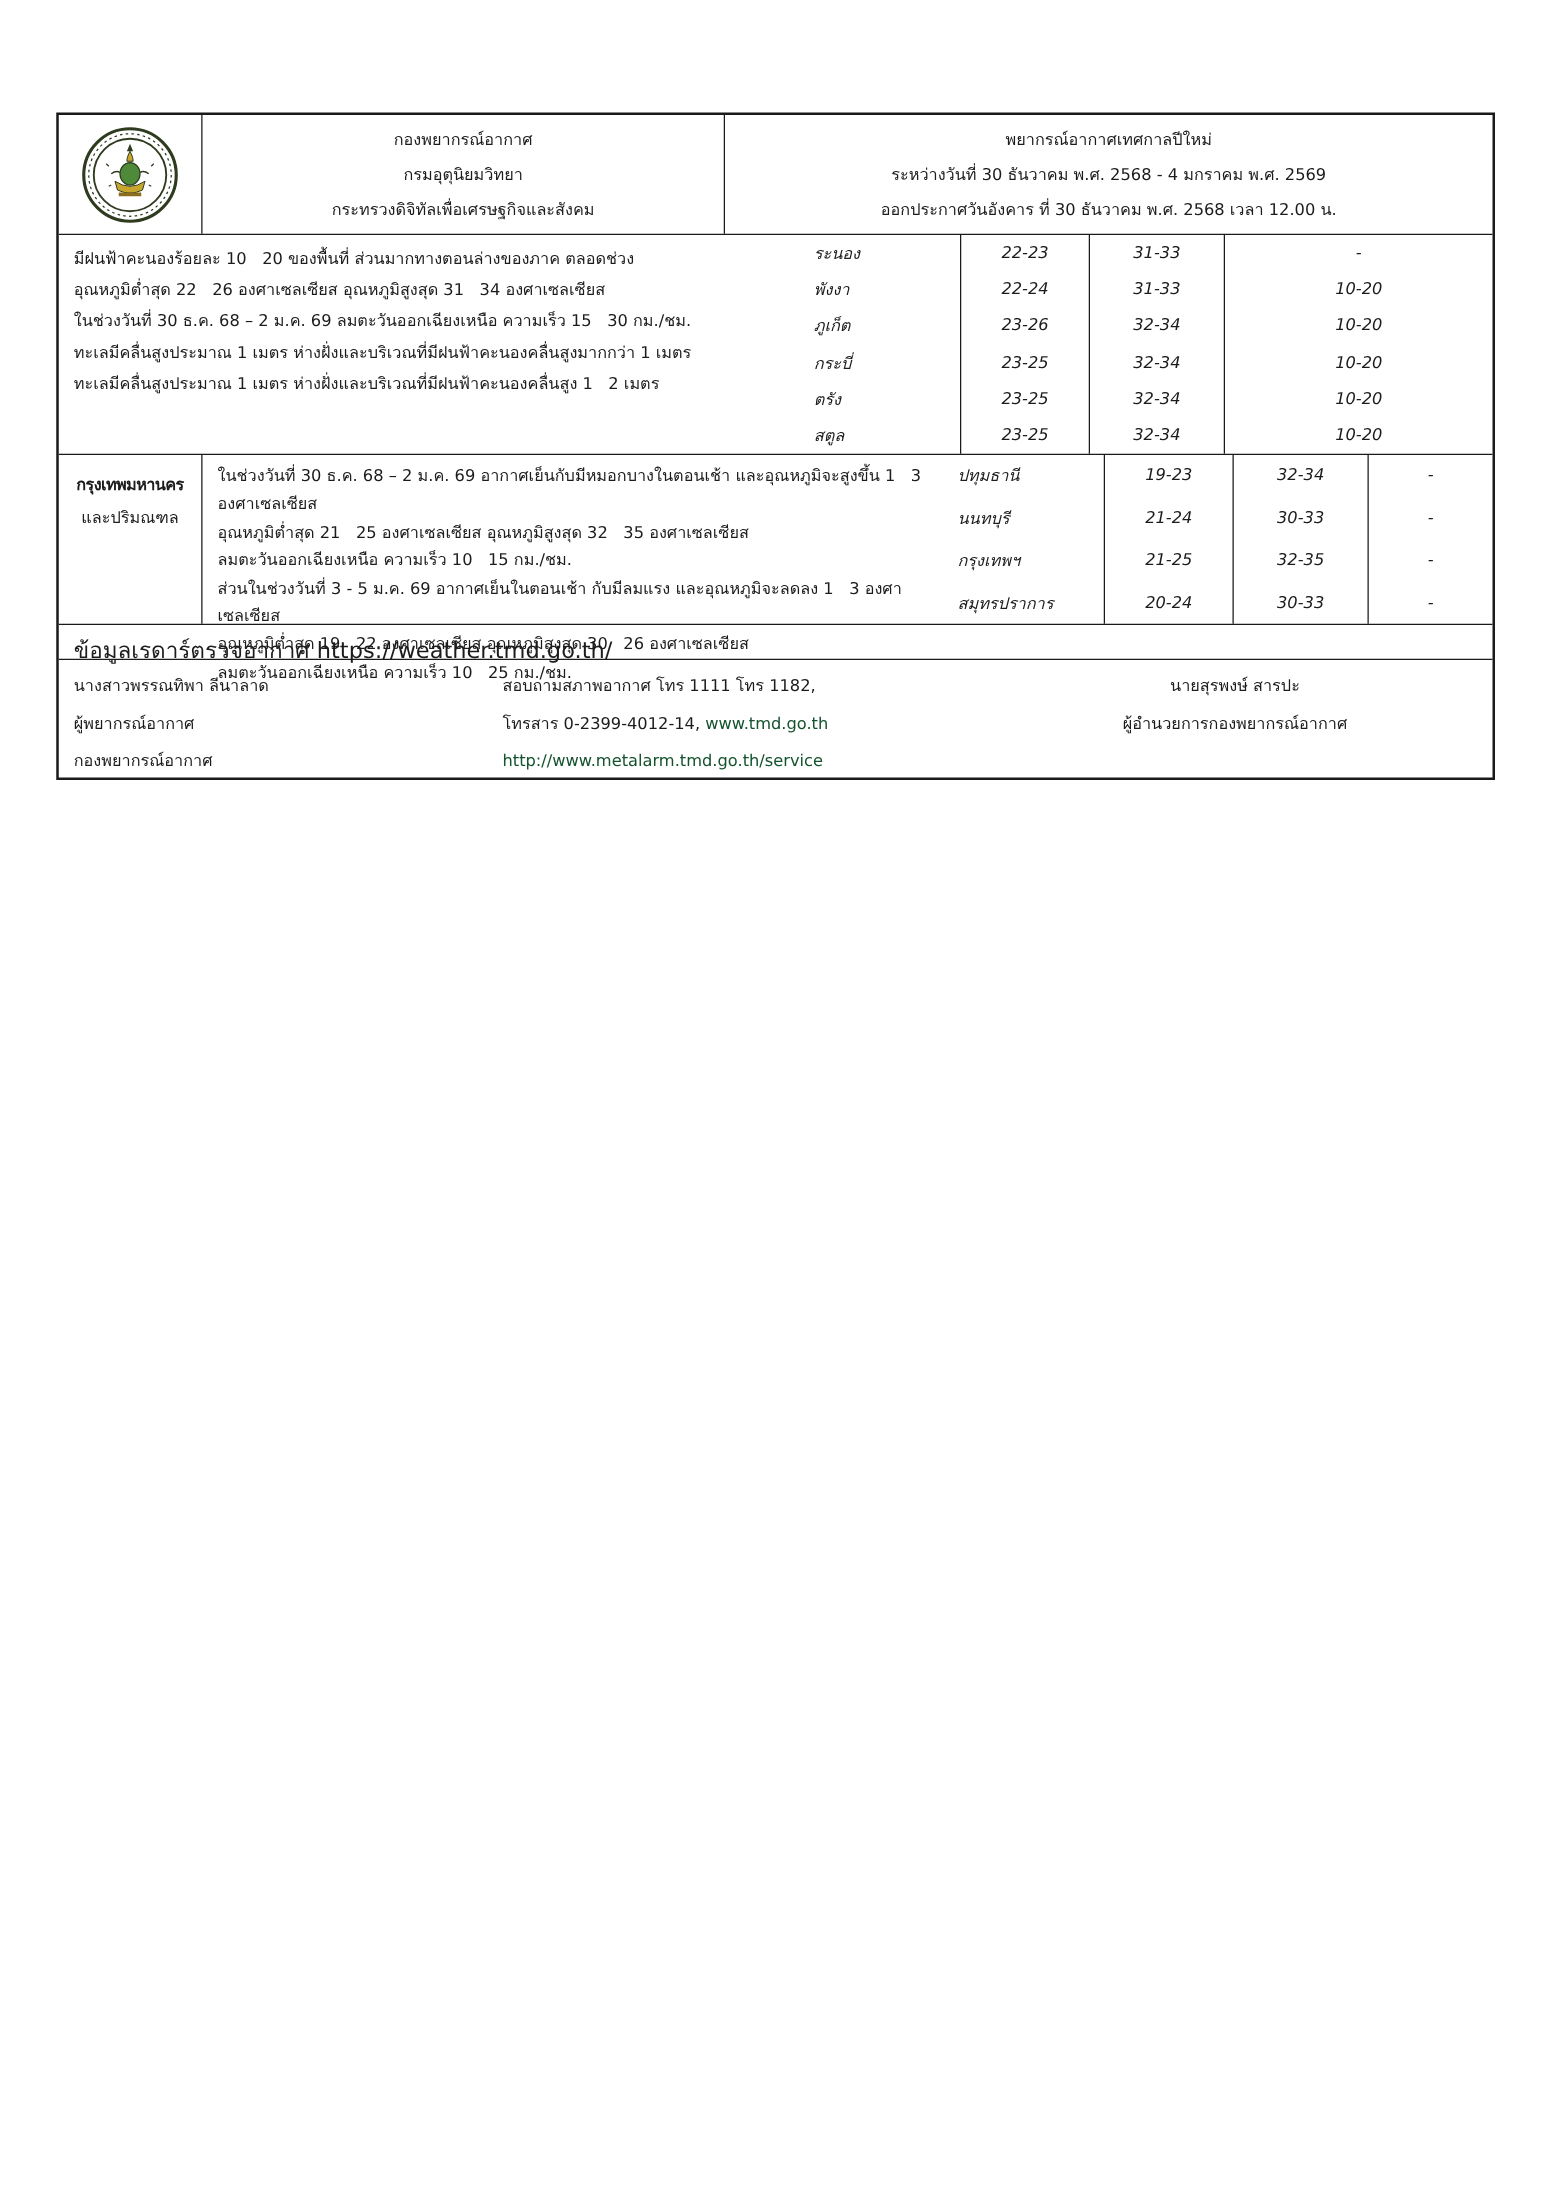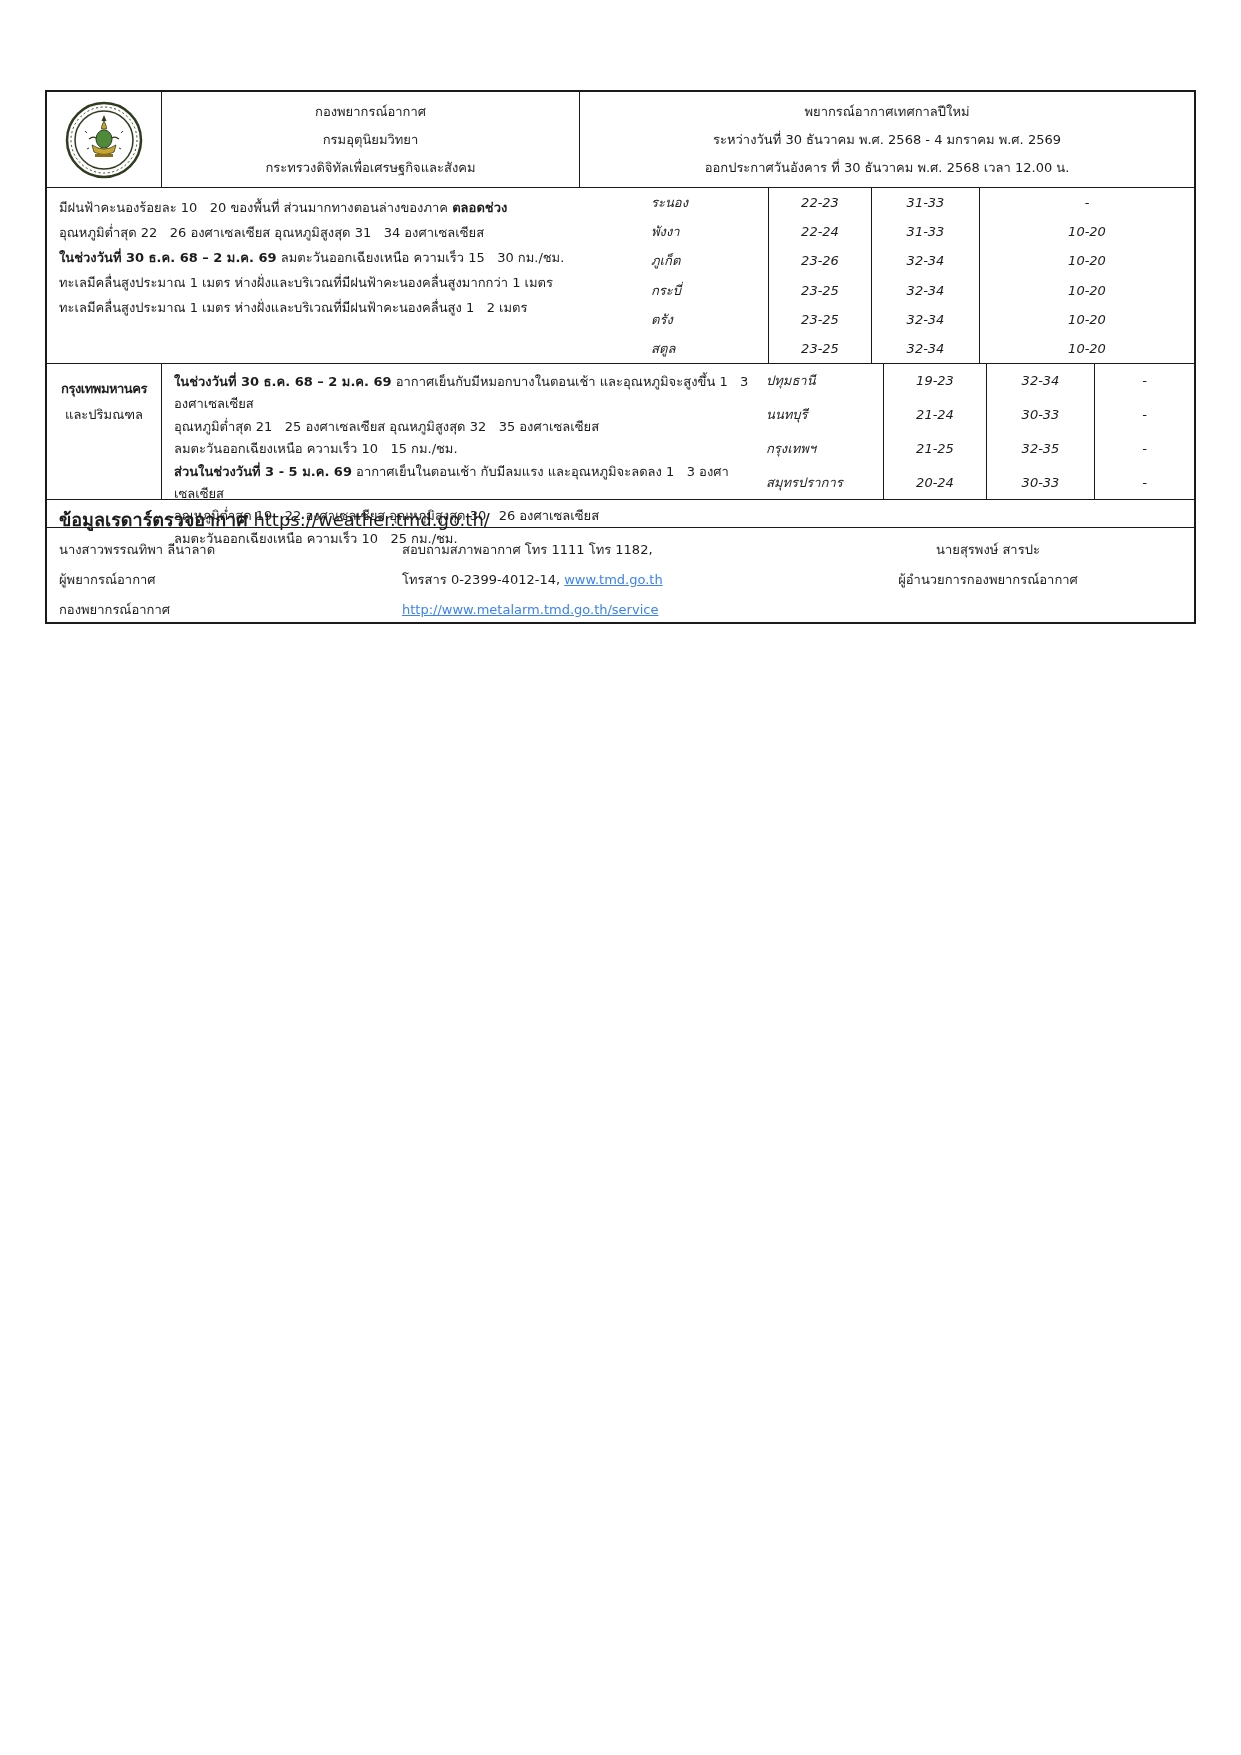--- a/index.html
+++ b/index.html
@@ -18,38 +18,38 @@
   .section-row { display:flex; border-bottom:1px solid #1a1a1a; }
   .section-row.s1 { height:176px; }
   .section-row.s2 { height:136px; }
   .label-cell { width:115px; border-right:1px solid #1a1a1a; text-align:center; padding-top:12px; font-size:13px; line-height:26px; }
   .label-cell .rl1 { font-weight:600; }
   .s2 .label-cell .rl1 { font-weight:700; letter-spacing:-0.5px; }
   .forecast-cell { width:593px; padding:7px 0 0 12px; font-size:13px; }
   .fline { white-space:pre-wrap; }
   .s1 .fline { line-height:25px; }
   .s2 .fline { line-height:22.4px; }
-  .b { font-weight:700; }
+  .b { font-weight:400; }
   .prov-cols { flex:1; display:flex;font-style:italic; }
   .pcol { display:grid; grid-auto-rows:1fr; align-items:center; border-left:1px solid #1a1a1a; font-size:13px; }
   .pcol.names { width:128px; border-left:none; }
   .pcol.tmin  { width:103px; text-align:center; }
   .pcol.tmax  { width:108px; text-align:center; }
   .pcol.rain  { flex:1; text-align:center; }
   .pcol.names > div { padding-left:11px; }
 
   
   .radar-row { height:28px; border-bottom:1px solid #1a1a1a; padding:5px 0 0 12px; font-size:18px; white-space:pre-wrap; }
 
   
   .footer-row { display:grid; grid-template-columns:355px 380px auto; height:94px; padding-top:7px; font-size:13px; }
   .fcol > div { line-height:30px; }
   .fcol.left { padding-left:12px; }
   .fcol.right { text-align:center; }
-  .lnk { text-decoration:underline; color:#3b82f6; }
+  .lnk { color:#14532d; }
 </style>
 </head>
 <body>
 
 <div class="page">
   <div class="doc-table">
 
     <div class="header-row">
       <div class="logo-cell">
         <svg width="78" height="78" viewBox="0 0 78 78">

